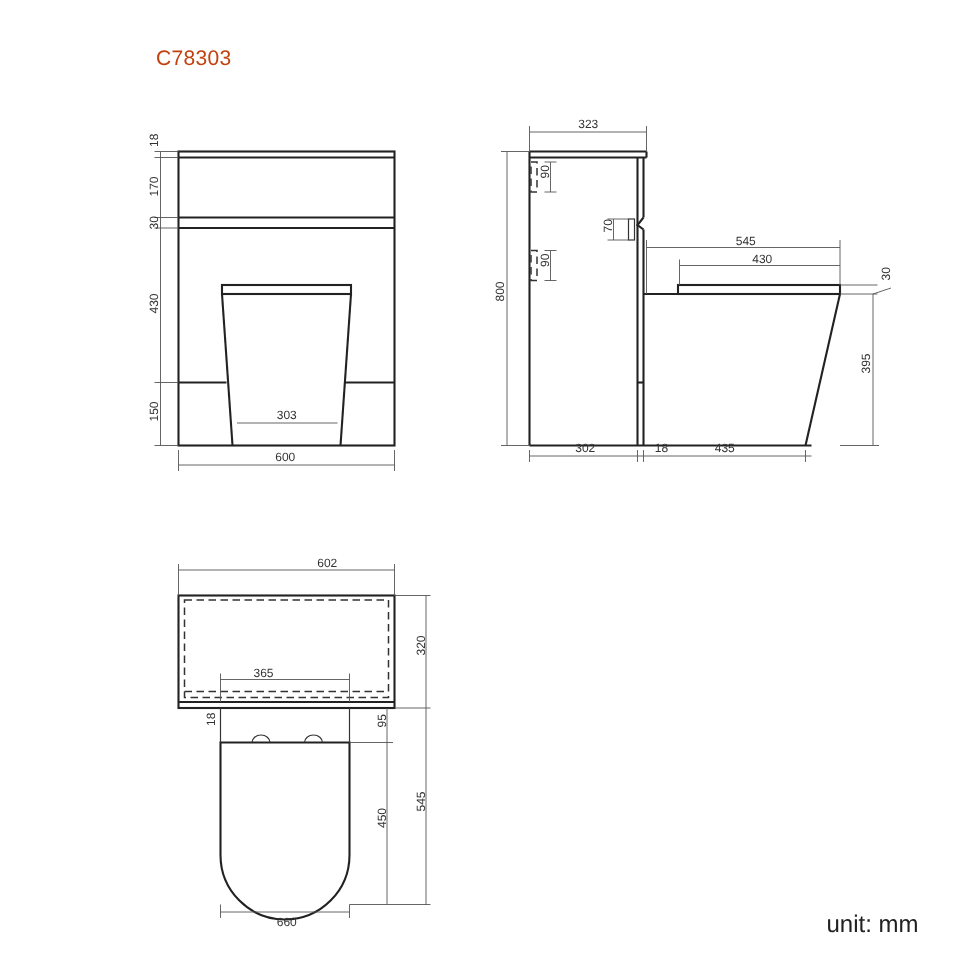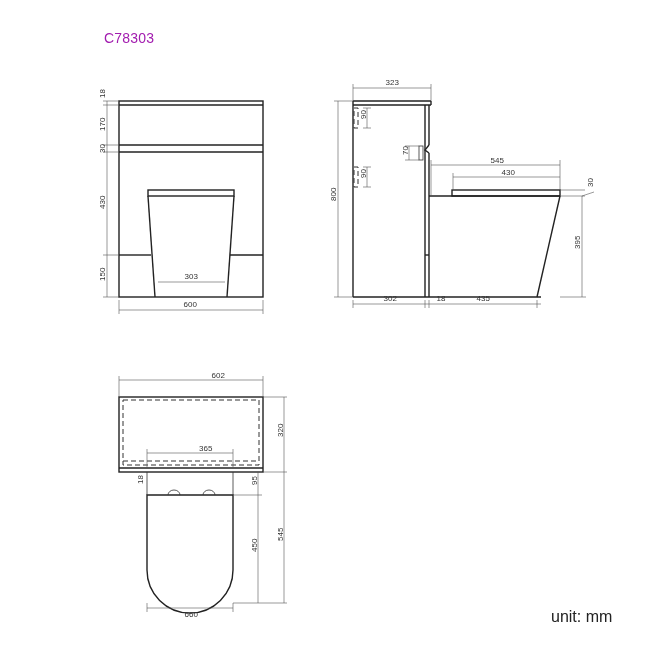--- a/index.html
+++ b/index.html
@@ -1,17 +1,17 @@
 <!DOCTYPE html>
 <html><head>
   <meta charset="utf-8">
   <style>
     html, body { margin: 0; padding: 0; background: #ffffff; }
     body { width: 650px; height: 650px; position: relative; overflow: hidden; font-family: "Liberation Sans", sans-serif; }
-    .title { position: absolute; left: 104px; top: 30px; font-size: 14px; color: #a21caf; letter-spacing: 0.2px; }
+    .title { position: absolute; left: 104px; top: 30px; font-size: 14px; color: #c2410c; letter-spacing: 0.2px; }
     .unit { position: absolute; left: 551px; top: 608px; font-size: 16px; color: #222; }
     svg { position: absolute; left: 0; top: 0; }
     .o { stroke: #222; stroke-width: 1.4; fill: none; }
     .t { stroke: #333; stroke-width: 0.8; fill: none; }
     .d { stroke: #555; stroke-width: 0.6; fill: none; }
     .dash { stroke: #333; stroke-width: 1; fill: none; stroke-dasharray: 5 3; }
   </style>
 </head>
 <body>
 
@@ -146,21 +146,21 @@
   <span class="dl v" style="left: 401px; top: 154.5px;">70</span>
   <span class="dl" style="left: 490.5px; top: 156px;">545</span>
   <span class="dl" style="left: 501.5px; top: 168px;">430</span>
   <span class="dl v" style="left: 586px; top: 186.5px;">30</span>
   <span class="dl v" style="left: 573px; top: 248.5px;">395</span>
   <span class="dl" style="left: 383.5px; top: 294px;">302</span>
   <span class="dl" style="left: 436.5px; top: 294px;">18</span>
   <span class="dl" style="left: 476.5px; top: 294px; text-align: right;">435</span>
 
   <span class="dl" style="left: 184.5px; top: 371px; margin-left: 27px;">602</span>
-  <span class="dl" style="left: 199px; top: 444px; text-align: center;">365</span>
+  <span class="dl" style="left: 169px; top: 444px; text-align: center;">365</span>
   <span class="dl v" style="left: 276px; top: 436.5px;">320</span>
   <span class="dl v" style="left: 136px; top: 483.5px;">18</span>
   <span class="dl v" style="left: 250px; top: 484.5px;">95</span>
   <span class="dl v" style="left: 250px; top: 551.5px;">450</span>
   <span class="dl v" style="left: 276px; top: 540.5px;">545</span>
   <span class="dl" style="left: 184.5px; top: 610px;">660</span>
 </div>
 
 <div class="unit">unit: mm</div>
 

